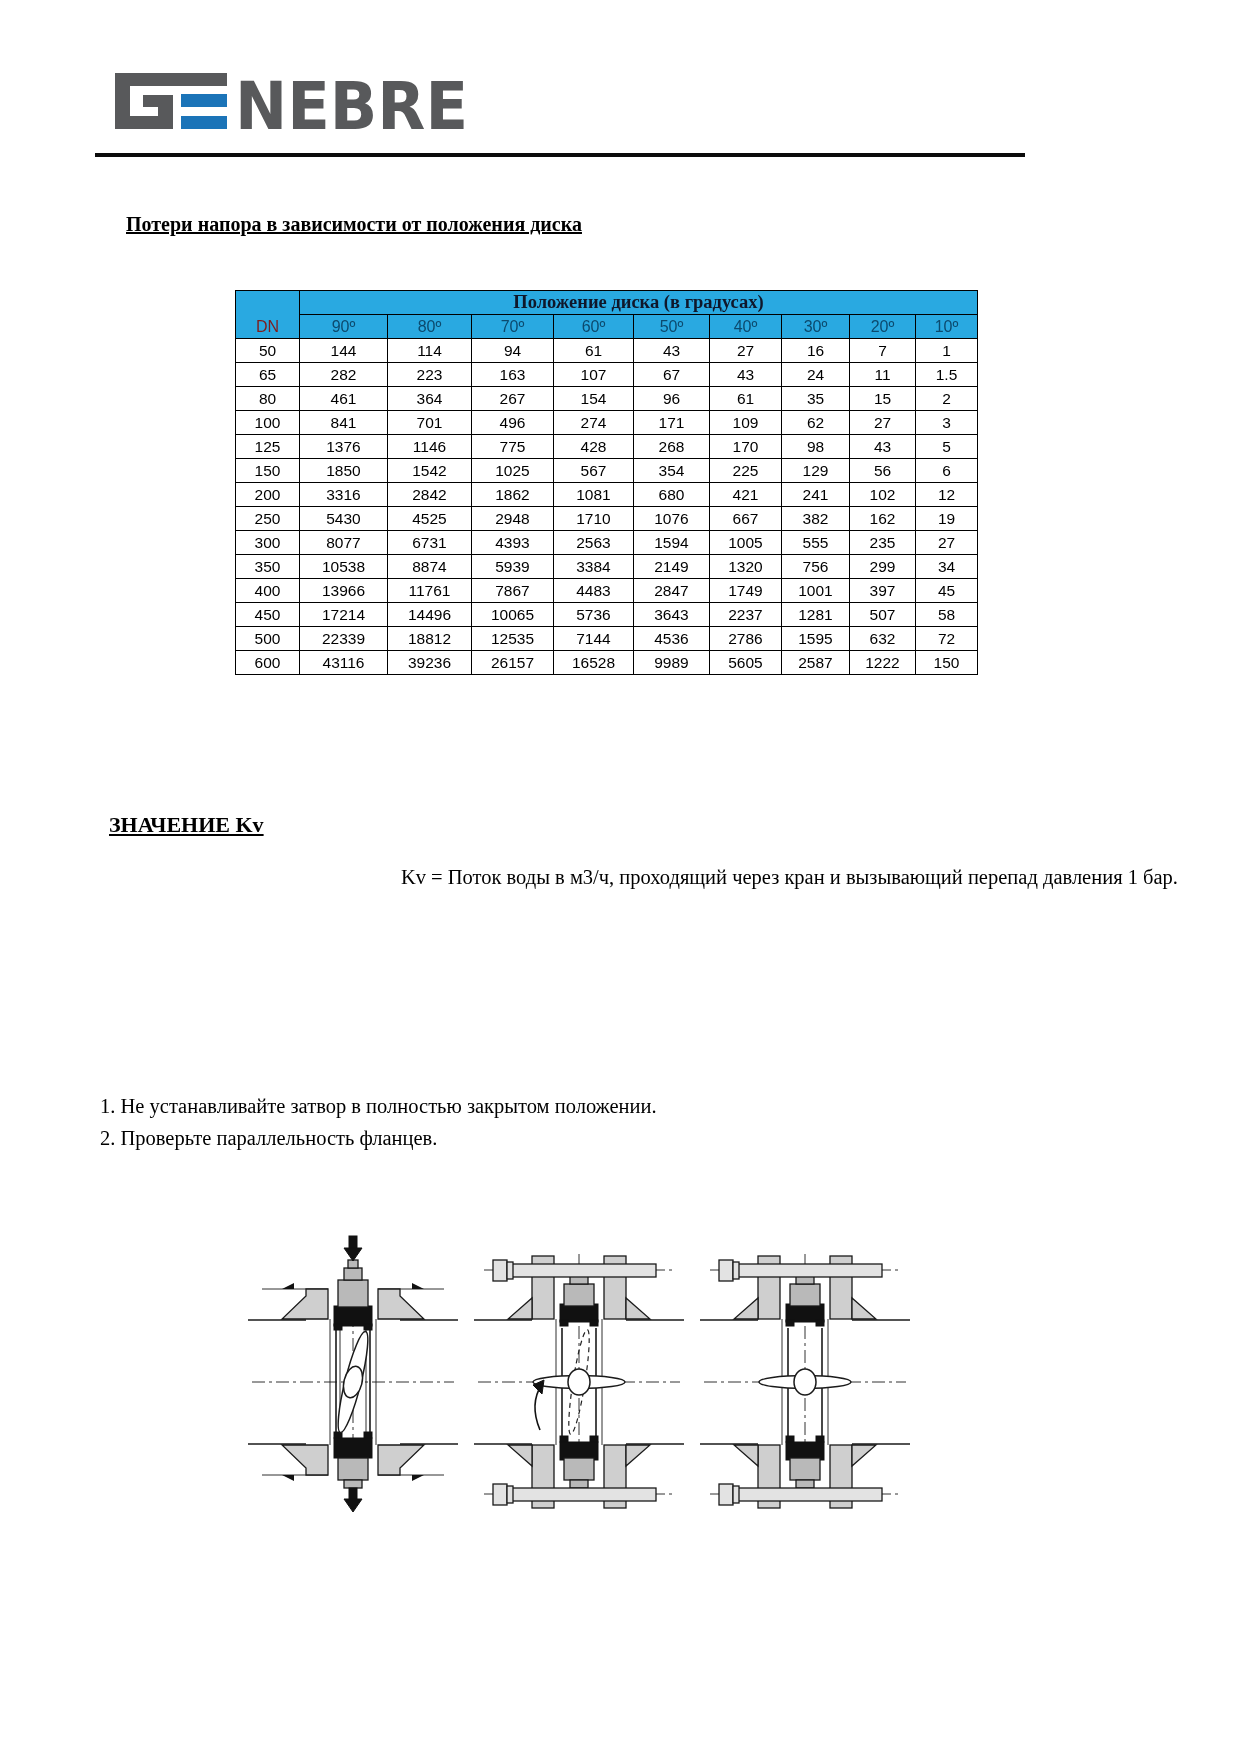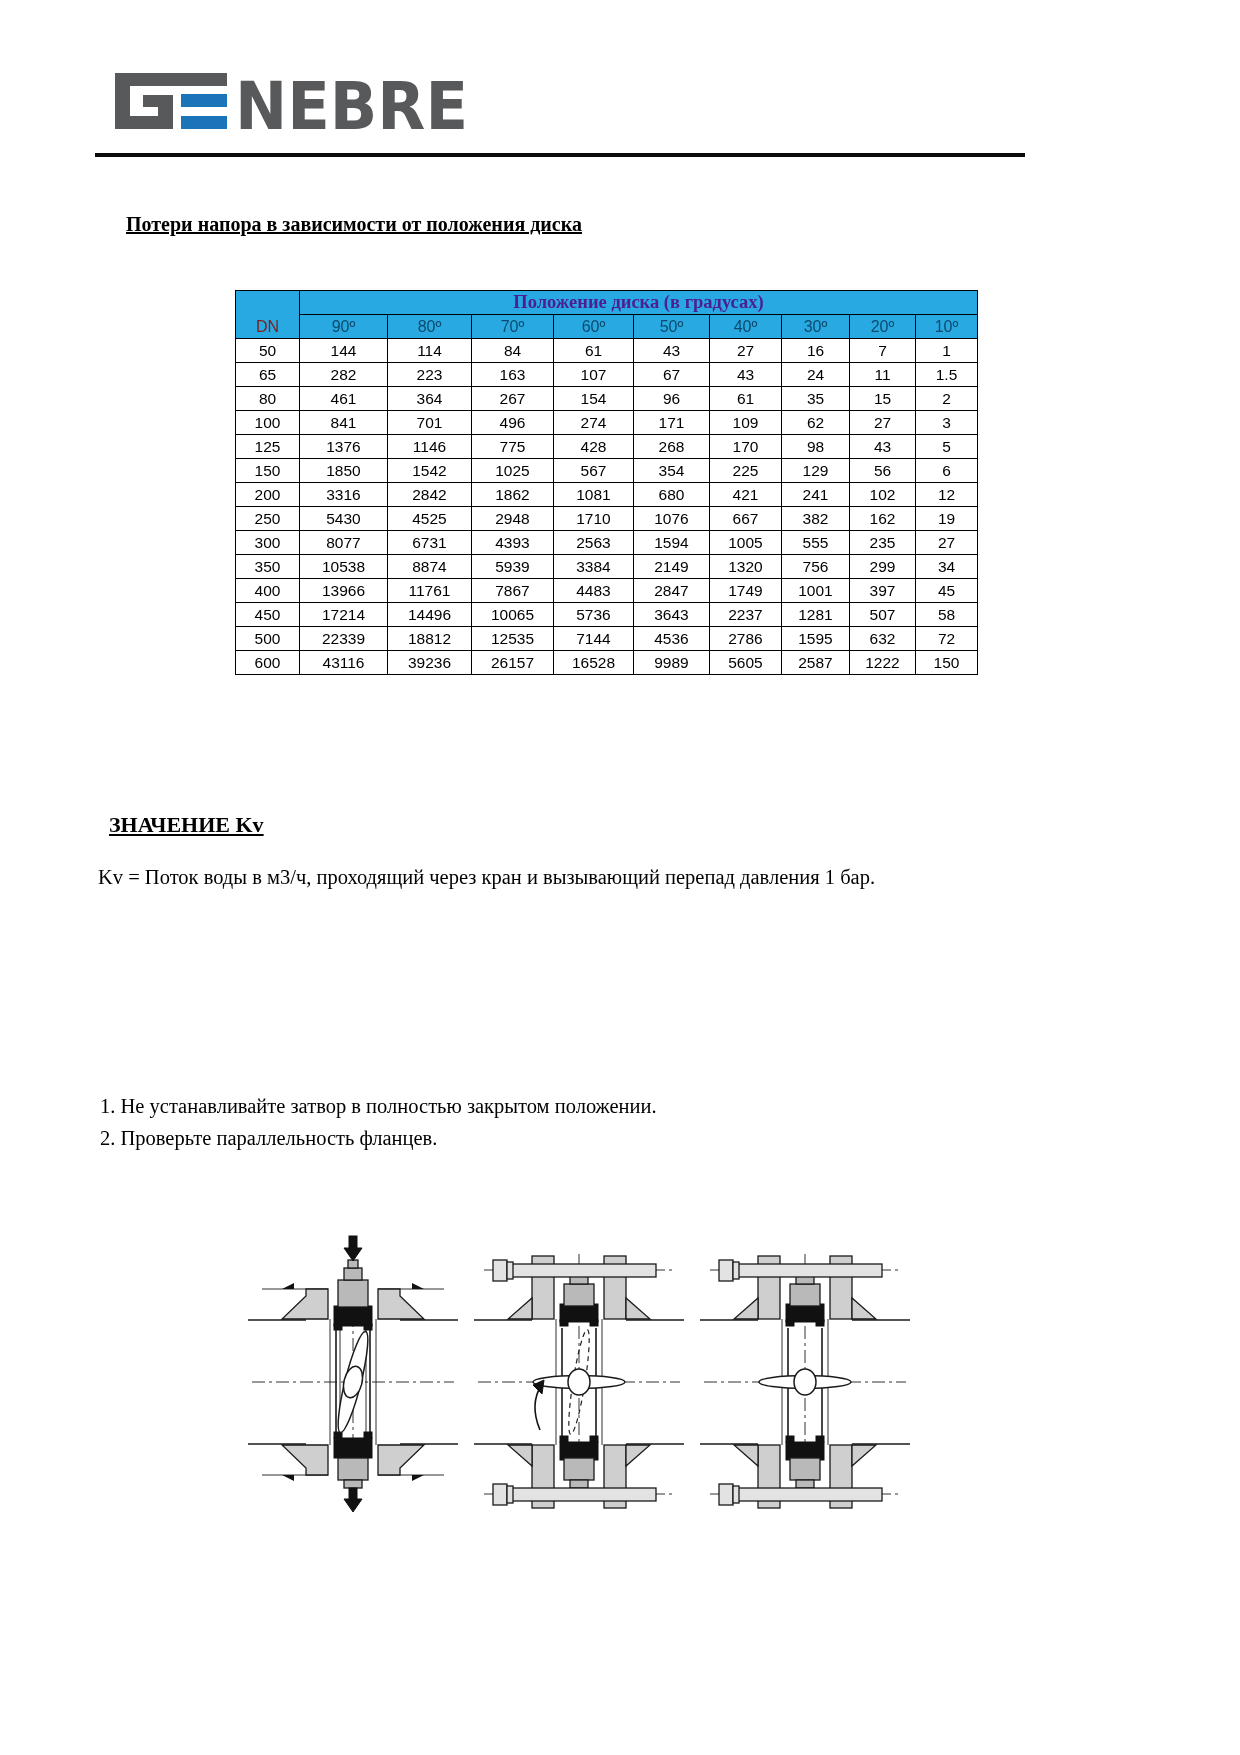--- a/index.html
+++ b/index.html
@@ -10,32 +10,32 @@
   .logo{position:absolute;left:113px;top:68px;width:360px;height:66px;}
 
   
   .rule{position:absolute;left:95px;top:153px;width:930px;height:4px;background:#0b0b0b;}
 
   
   .h-headloss{position:absolute;left:100px;top:213px;font-size:20px;font-weight:bold;
               text-decoration:underline;white-space:nowrap;margin-left:26px;}
   .h-kv{position:absolute;left:109px;top:812px;font-size:22px;font-weight:bold;
         text-decoration:underline;white-space:nowrap;}
-  .p-kv{position:absolute;left:98px;top:866px;font-size:20.5px;width:1080px;}
+  .p-kv{position:absolute;left:98px;top:866px;font-size:20.5px;width:1080px;text-align:right;}
   .h-prec{position:absolute;left:100px;top:1028px;font-size:23.5px;font-weight:bold;
           text-decoration:underline;white-space:nowrap;}
   .list{position:absolute;left:100px;top:1090px;font-size:20.5px;line-height:32px;}
 
   
   .tablewrap{position:absolute;left:235px;top:290px;}
   table{border-collapse:collapse;table-layout:fixed;font-family:"Liberation Sans",sans-serif;}
   th,td{border:1.6px solid #000;text-align:center;padding:0;height:23px;line-height:23px;
         font-size:15.5px;overflow:hidden;}
   thead th{background:#29A9E1;}
-  th.group{color:#4c1d95;font-family:"Liberation Serif",serif;font-weight:bold;font-size:18.5px;}
+  th.group{color:#0f172a;font-family:"Liberation Serif",serif;font-weight:bold;font-size:18.5px;}
   th.dn{color:#7f1d1d;font-weight:400;font-size:16px;vertical-align:bottom;}
   th.angle{color:#0c4a6e;font-weight:400;font-size:16px;}
   tbody td{background:#fff;color:#000;}
 
   
   .diagrams{position:absolute;left:248px;top:1232px;display:flex;gap:16px;}
   .dwg line{stroke:#1a1a1a;stroke-width:1.6;}
   .dwg .thin{stroke-width:0.9;}
   .dwg .cl{stroke:#333;stroke-width:1;stroke-dasharray:13 4 3 4;}
   .dwg .metal{fill:#cfcfcf;stroke:#1a1a1a;stroke-width:1.3;}
@@ -99,21 +99,21 @@
             <th class="angle">30º</th>
             <th class="angle">20º</th>
             <th class="angle">10º</th>
           </tr>
       </thead>
       <tbody id="table-body">
           <tr>
             <td>50</td>
             <td>144</td>
             <td>114</td>
-            <td>84</td>
+            <td>94</td>
             <td>61</td>
             <td>43</td>
             <td>27</td>
             <td>16</td>
             <td>7</td>
             <td>1</td>
           </tr>
           <tr>
             <td>65</td>
             <td>282</td>

